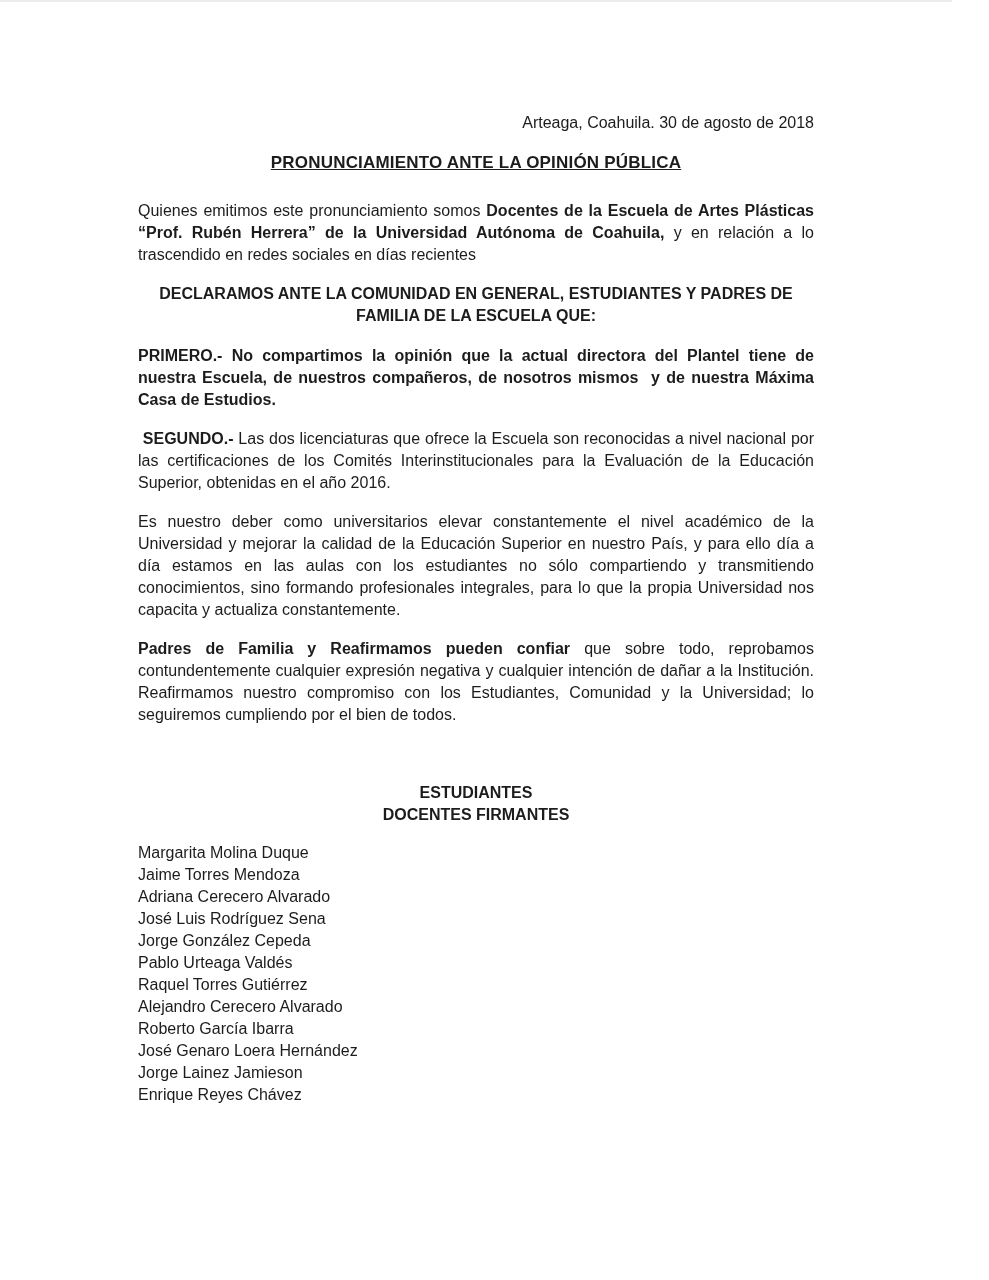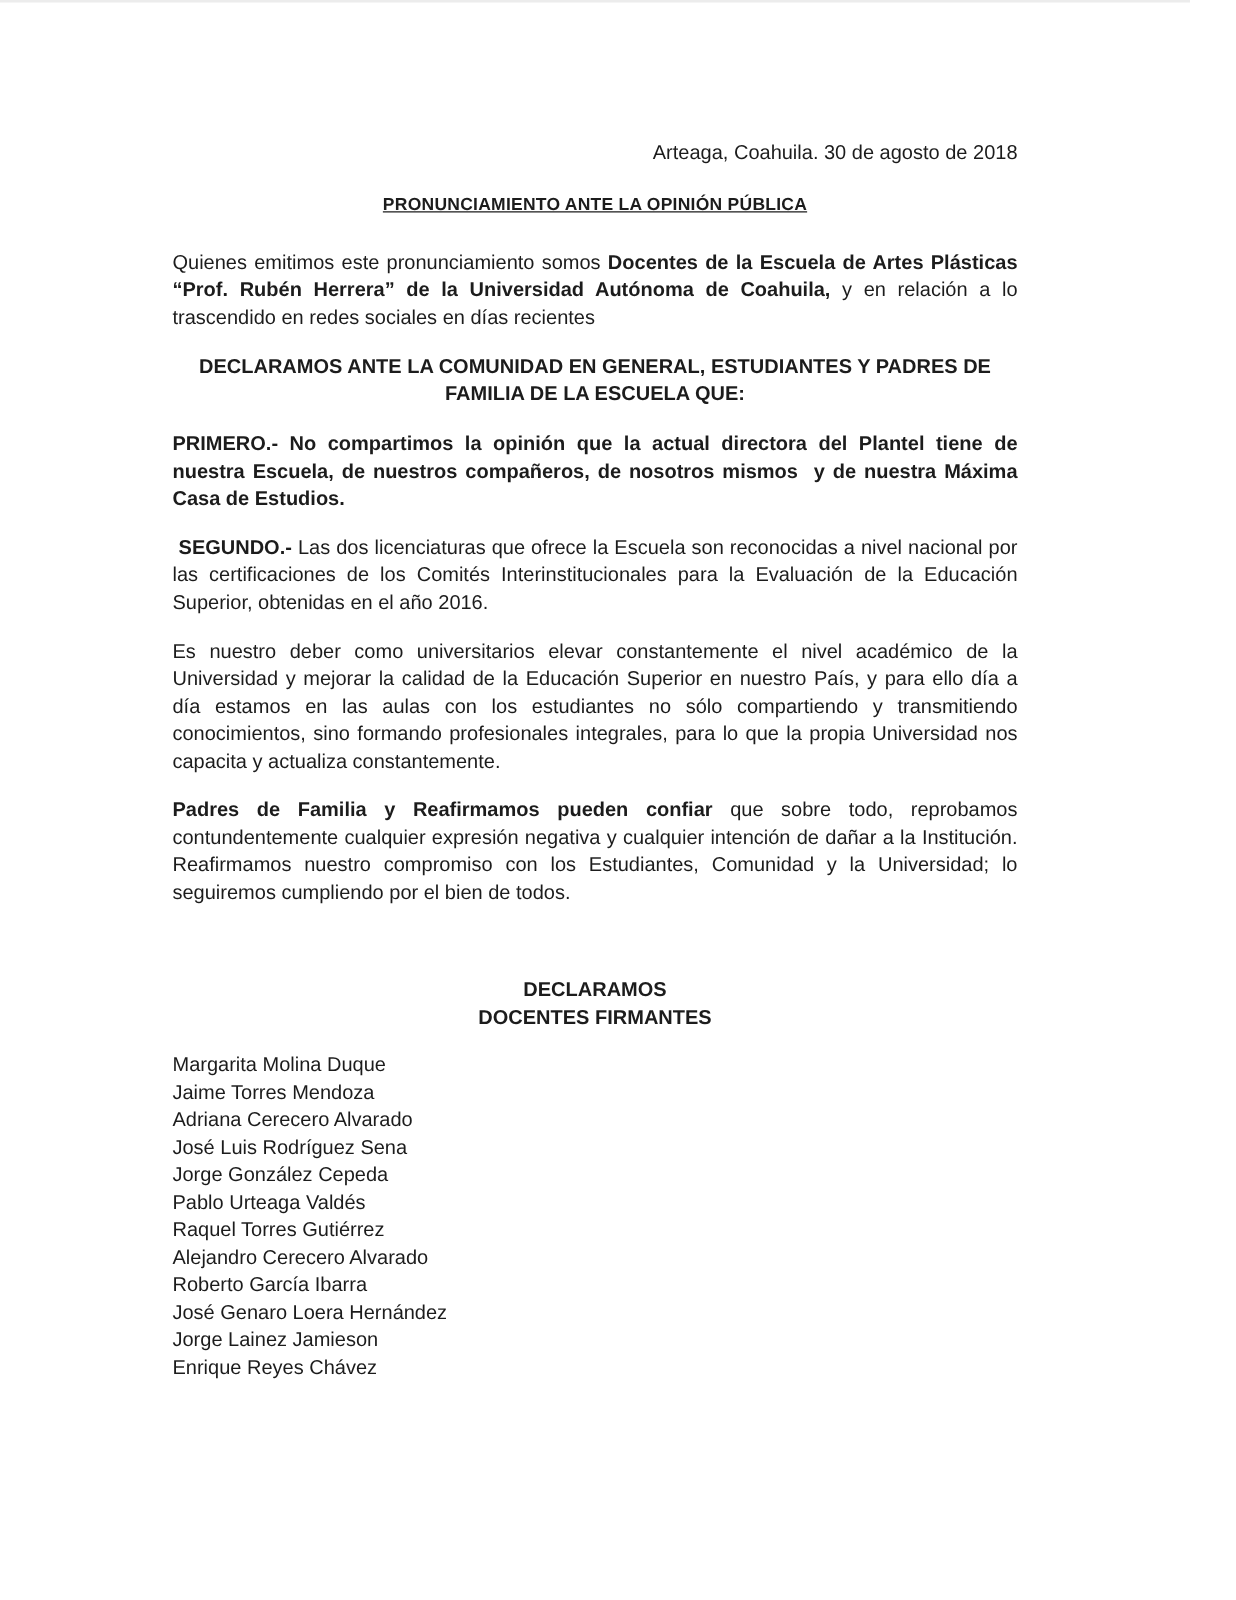--- a/index.html
+++ b/index.html
@@ -21,21 +21,21 @@
     color: #1c1c1c;
     overflow: hidden;
   }
   .date-line {
     text-align: right;
     margin: 0 0 18px 0;
   }
   .doc-title {
     text-align: center;
     font-weight: bold;
-    font-size: 14px;
+    font-size: 17px;
     text-decoration: underline;
     margin: 0 0 26px 0;
     letter-spacing: 0.2px;
   }
   .para {
     margin: 0 0 17px 0;
     text-align: justify;
   }
   .para.heading {
     text-align: center;
@@ -75,21 +75,21 @@
 
   <p class="para"><span>Quienes emitimos este pronunciamiento somos </span><span class="b">Docentes de la Escuela de Artes Plásticas “Prof. Rubén Herrera” de la Universidad Autónoma de Coahuila,</span><span> y en relación a lo trascendido en redes sociales en días recientes</span></p>
       <p class="para heading"><span class="b">DECLARAMOS ANTE LA COMUNIDAD EN GENERAL, ESTUDIANTES Y PADRES DE FAMILIA DE LA ESCUELA QUE:</span></p>
       <p class="para"><span class="b">PRIMERO.- No compartimos la opinión que la actual directora del Plantel tiene de nuestra Escuela, de nuestros compañeros, de nosotros mismos&nbsp; y de nuestra Máxima Casa de Estudios.</span></p>
       <p class="para"><span class="b">&nbsp;SEGUNDO.-</span><span> Las dos licenciaturas que ofrece la Escuela son reconocidas a nivel nacional por las certificaciones de los Comités Interinstitucionales para la Evaluación de la Educación Superior, obtenidas en el año 2016.</span></p>
       <p class="para"><span>Es nuestro deber como universitarios elevar constantemente el nivel académico de la Universidad y mejorar la calidad de la Educación Superior en nuestro País, y para ello día a día estamos en las aulas con los estudiantes no sólo compartiendo y transmitiendo conocimientos, sino formando profesionales integrales, para lo que la propia Universidad nos capacita y actualiza constantemente.</span></p>
       <p class="para"><span class="b">Padres de Familia y Reafirmamos pueden confiar</span><span> que sobre todo, reprobamos contundentemente cualquier expresión negativa y cualquier intención de dañar a la Institución. Reafirmamos nuestro compromiso con los Estudiantes, Comunidad y la Universidad; lo seguiremos cumpliendo por el bien de todos.</span></p>
     </div>
 
   <div class="closing">
-    <div>DECLARAMOS</div>
+    <div>ESTUDIANTES</div>
     <div>DOCENTES FIRMANTES</div>
   </div>
 
   <div class="signers-list">
 
   <div class="signer">Margarita Molina Duque</div>
       <div class="signer">Jaime Torres Mendoza</div>
       <div class="signer">Adriana Cerecero Alvarado</div>
       <div class="signer">José Luis Rodríguez Sena</div>
       <div class="signer">Jorge González Cepeda</div>

